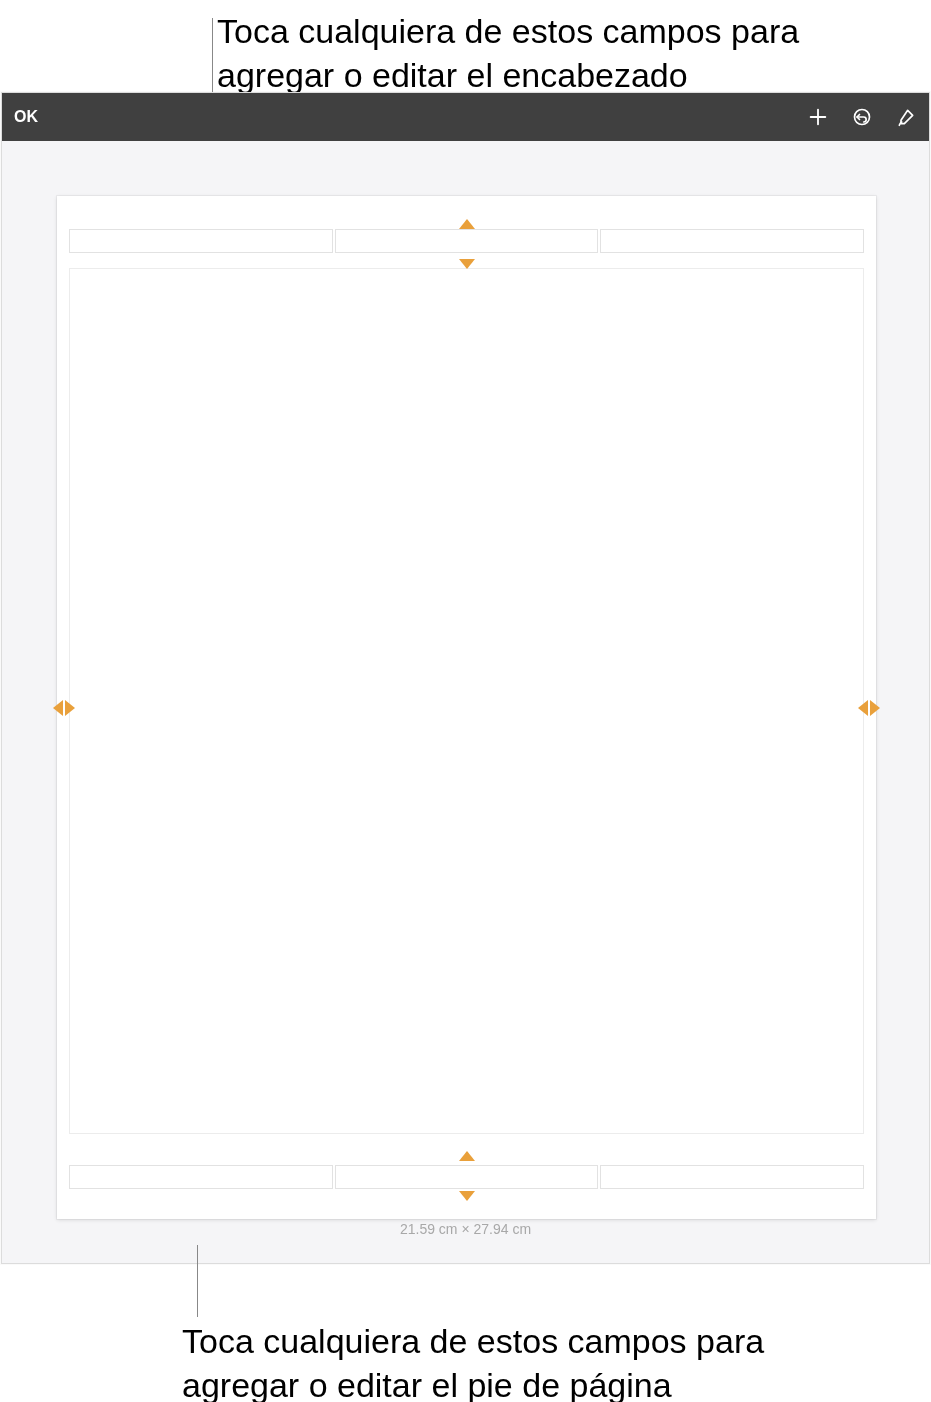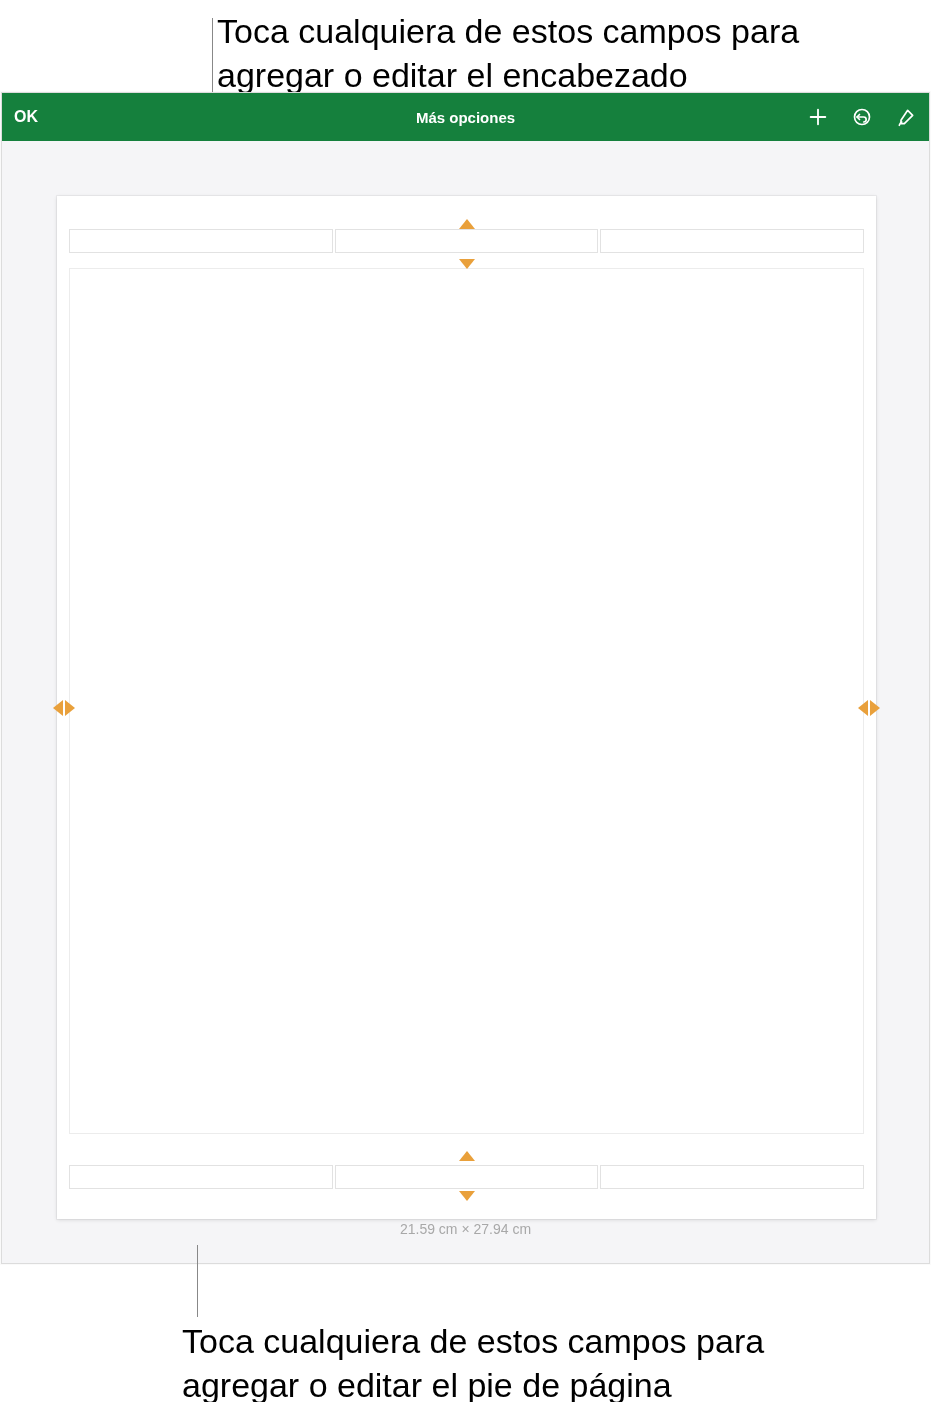--- a/index.html
+++ b/index.html
@@ -33,21 +33,21 @@
       top: 92px;
       width: 929px;
       height: 1172px;
       border: 1px solid #dcdcdc;
       background: #f5f5f7;
       box-shadow: 0 0 0 1px rgba(0,0,0,0.02);
     }
 
     .toolbar {
       height: 48px;
-      background: #15803d;
+      background: #404040;
       display: flex;
       align-items: center;
       padding: 0 12px;
       color: #fff;
       position: relative;
     }
     .toolbar .ok {
       font-size: 16px;
       font-weight: 600;
       cursor: pointer;
@@ -147,21 +147,20 @@
 </head>
 <body>
 
 <div class="callout" style="left:217px; top:10px; width:590px;">Toca cualquiera de estos campos para agregar o editar el encabezado</div>
 <div class="callout-line" style="left:212px; top:18px; height:219px;"></div>
 
 <div class="app-frame">
 
   <div class="toolbar">
     <div class="ok">OK</div>
-    <div class="title">Más opciones</div>
     <div class="icons">
       <div class="icon">
         <svg viewBox="0 0 24 24" width="22" height="22" fill="none" stroke="#fff" stroke-width="2" stroke-linecap="round">
           <line x1="12" y1="4" x2="12" y2="20"></line>
           <line x1="4" y1="12" x2="20" y2="12"></line>
         </svg>
       </div>
       <div class="icon">
         <svg viewBox="0 0 24 24" width="20" height="20" fill="none" stroke="#fff" stroke-width="2" stroke-linecap="round" stroke-linejoin="round">
           <circle cx="12" cy="12" r="9"></circle>

